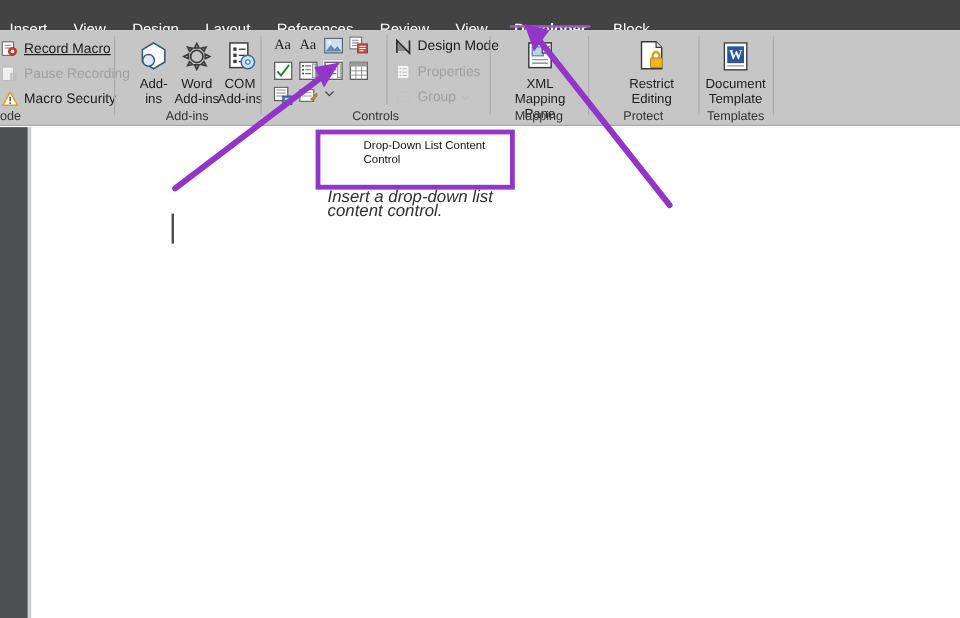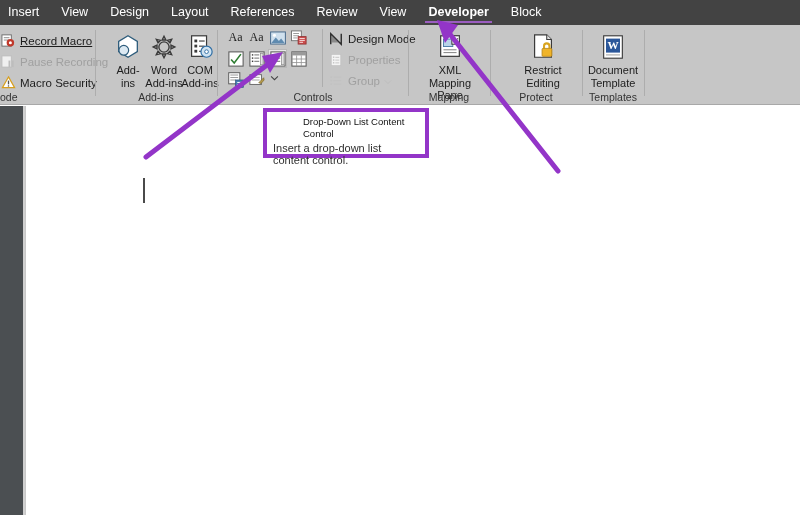--- a/index.html
+++ b/index.html
@@ -14,21 +14,21 @@
   
   .tabbar {
     position: absolute; left: 0; top: 0; width: 800px; height: 25px;
     background: #434343;
     display: flex; align-items: center;
   }
   .tab {
     position: relative;
     color: #ffffff;
     font-size: 12.5px;
-    padding: 0 11px;
+    padding: 12px 11px;
     height: 25px;
     line-height: 25px;
     white-space: nowrap;
     cursor: default;
   }
   .tab.first { padding-left: 8px; }
   .tab.active { font-weight: bold; }
   .tab.active::after {
     content: "";
     position: absolute;
@@ -112,21 +112,21 @@
   }
 
   
   .tooltip {
     position: absolute; left: 263px; top: 108px; width: 166px; height: 50px;
     background: #ffffff;
     border: 4px solid #9335c8;
   }
   .tt-inner { padding: 4px 6px 0 6px; }
   .tt-title { font-size: 9.5px; font-weight: normal; color: #101010; line-height: 12px; padding-left: 30px; }
-  .tt-body { font-size: 11px; color: #303030; line-height: 11.5px; margin-top: 3px; }
+  .tt-body { font-size: 14px; color: #303030; line-height: 11.5px; margin-top: 18px; font-style: italic; }
 
   
   .arrows { position: absolute; left: 0; top: 0; width: 800px; height: 515px; pointer-events: none; }
 </style>
 </head>
 <body>
 
 <div id="app">
 
   <div class="tabbar">

